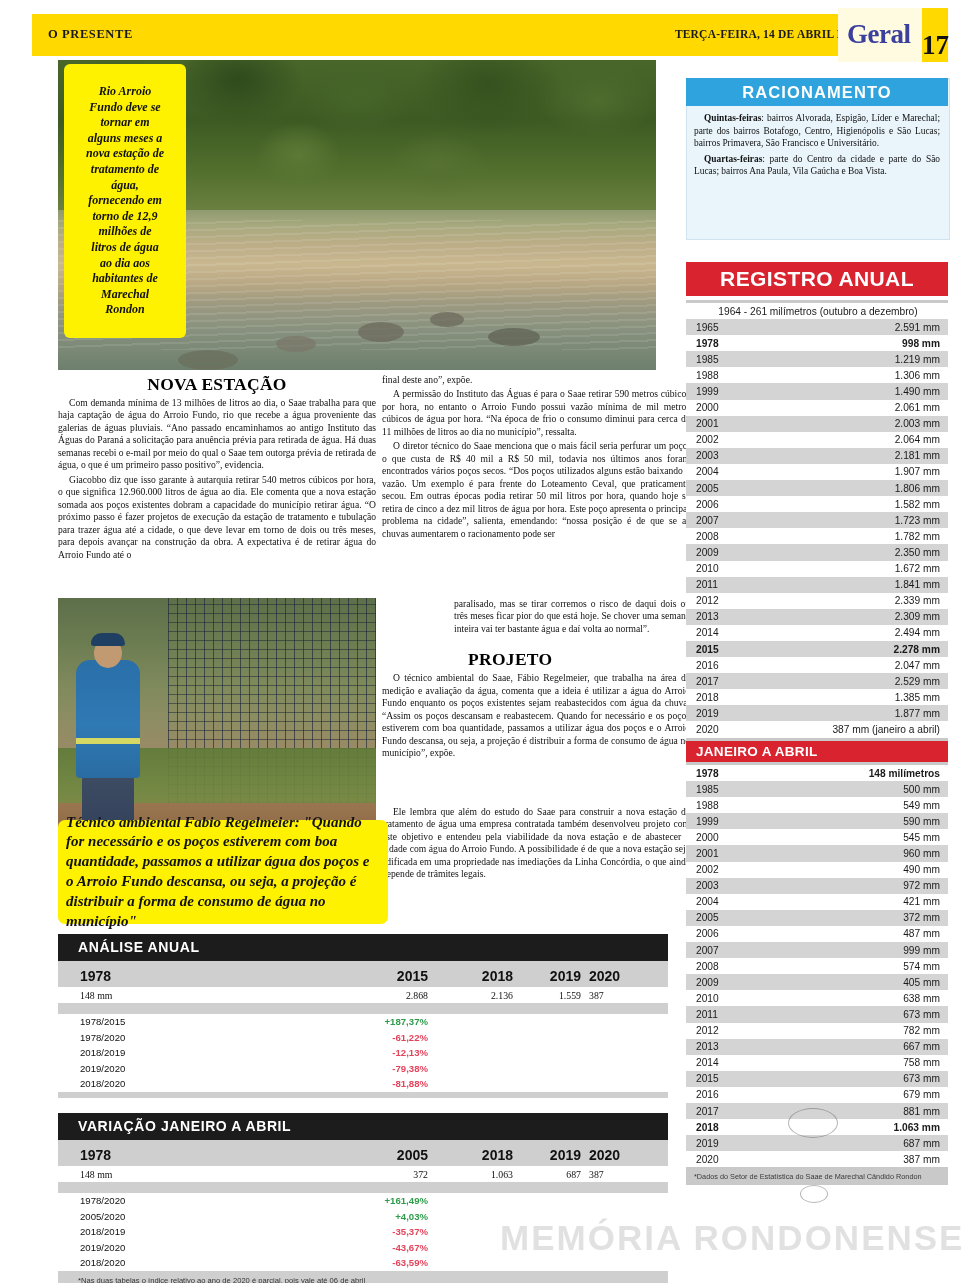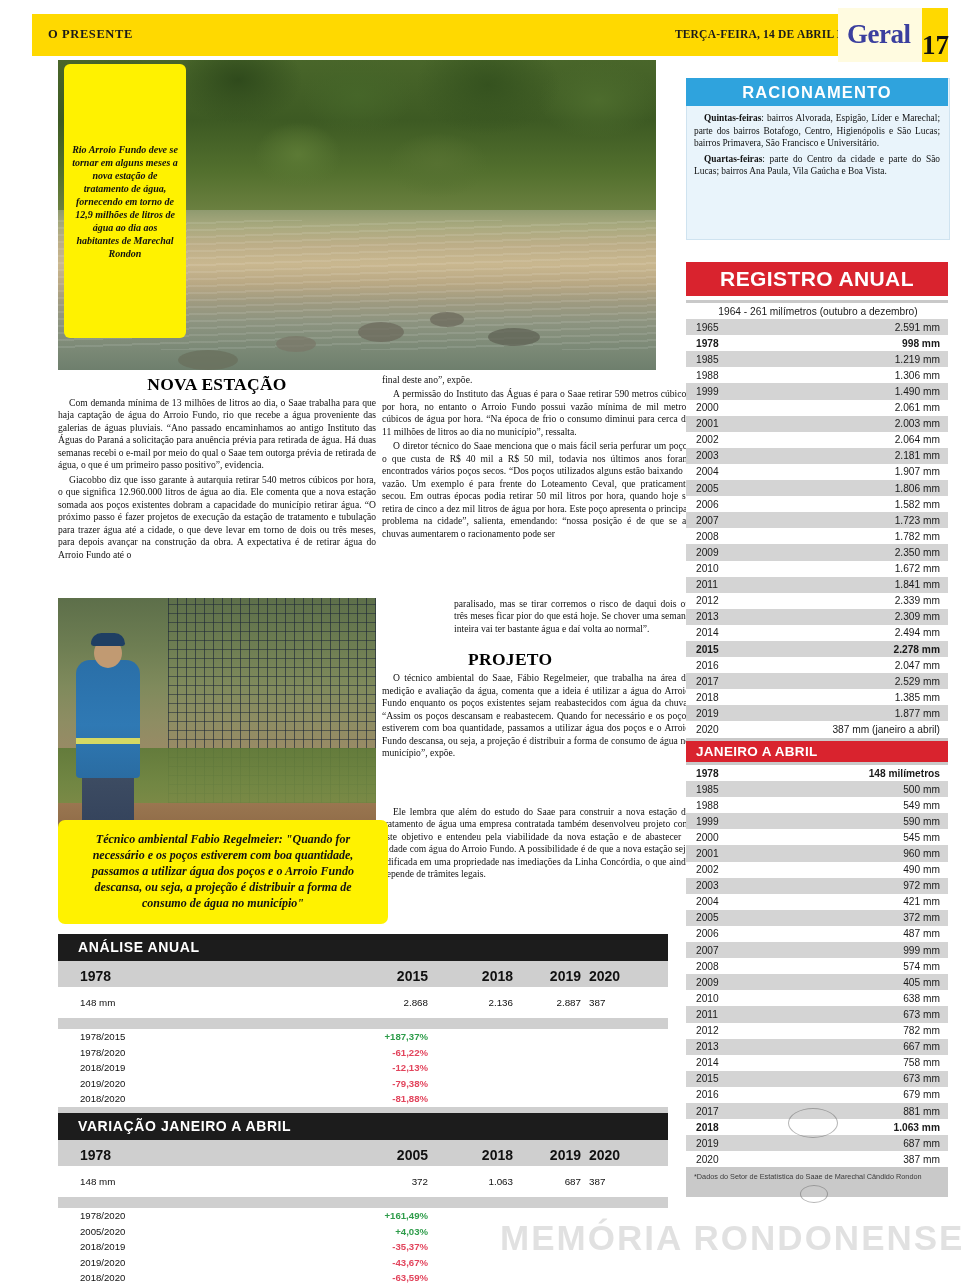--- a/index.html
+++ b/index.html
@@ -44,23 +44,23 @@
       linear-gradient(180deg,#8f9a6f 0%,#a8a97e 10%,#bdae88 22%,#c9b78f 34%,
         #b9a884 46%,#9e9a80 58%,#8d9480 70%,#7e8b78 84%,#6e7f6d 100%);}
   .river-shimmer{position:absolute;left:0;top:160px;width:598px;height:130px;
     background:
       repeating-linear-gradient(178deg, rgba(255,255,255,.10) 0px, rgba(255,255,255,.10) 2px,
         rgba(255,255,255,0) 2px, rgba(255,255,255,0) 7px);}
   .rock{position:absolute;border-radius:50%;background:#6c6a5c;opacity:.75;}
 
   .caption-yellow{position:absolute;left:64px;top:64px;width:122px;height:274px;
     background:#fff200;border-radius:6px;display:flex;align-items:center;justify-content:center;}
-  .caption-yellow p{margin:0;padding:0 6px;text-align:center;
+  .caption-yellow p{margin:16px;padding:0 6px;text-align:center;
     font-family:"Liberation Serif",serif;font-weight:bold;font-style:italic;
-    font-size:10px;line-height:1.30;color:#111;}
+    font-size:12px;line-height:1.30;color:#111;}
 
   
   .col{position:absolute;font-family:"Liberation Serif",serif;color:#111;}
   .sec-title{font-family:"Liberation Serif",serif;font-weight:bold;font-size:17.5px;
     letter-spacing:.3px;margin:0 0 2px 0;text-align:center;color:#000;}
   .body-txt{font-size:9.6px;line-height:1.30;text-align:justify;margin:0 0 2px 0;
     text-indent:11px;}
 
   .colA{left:58px;top:374px;width:318px;}
   .colB{left:382px;top:374px;width:308px;}
@@ -86,23 +86,23 @@
   .person-head{position:absolute;left:36px;top:40px;width:28px;height:30px;
     background:#c19a72;border-radius:50%;}
   .person-cap{position:absolute;left:33px;top:35px;width:34px;height:13px;
     background:#1f3f63;border-radius:13px 13px 3px 3px;}
   .person-legs{position:absolute;left:24px;top:172px;width:52px;height:74px;
     background:linear-gradient(180deg,#3e4d63 0%,#31405a 100%);border-radius:4px;}
   .person-stripe{position:absolute;left:18px;top:140px;width:64px;height:6px;background:#e8e45c;opacity:.9;}
 
   .caption-yellow2{position:absolute;left:58px;top:820px;width:330px;height:104px;
     background:#fff200;border-radius:7px;display:flex;align-items:center;justify-content:center;}
-  .caption-yellow2 p{margin:8px;padding:0 8px;text-align:center;
+  .caption-yellow2 p{margin:0;padding:0 8px;text-align:left;
     font-family:"Liberation Serif",serif;font-weight:bold;font-style:italic;
-    font-size:12px;line-height:1.32;color:#111;}
+    font-size:15px;line-height:1.32;color:#111;}
 
   
   .racion-box{position:absolute;left:686px;top:78px;width:262px;height:160px;
     background:#e9f4fb;border:1px solid #cfe3f0;}
   .racion-hd{position:absolute;left:686px;top:78px;width:262px;height:28px;background:#2fa3dd;}
   .racion-hd span{display:block;text-align:center;line-height:28px;
     font-family:"Liberation Sans",sans-serif;font-weight:bold;font-size:16.5px;
     color:#fff;letter-spacing:1.1px;}
   .racion-body{position:absolute;left:694px;top:112px;width:246px;
     font-family:"Liberation Serif",serif;font-size:9.4px;line-height:1.33;
@@ -127,33 +127,33 @@
   .tbl .row.full{justify-content:center;}
   .tbl-wrap{position:absolute;left:686px;width:262px;background:#c9c9c9;
     padding:3px 0;box-sizing:border-box;}
 
   .jan-hd{position:absolute;left:686px;width:262px;height:21px;background:#d9232e;}
   .jan-hd span{display:block;line-height:21px;padding-left:10px;
     font-family:"Liberation Sans",sans-serif;font-weight:bold;font-size:13.5px;
     color:#fff;letter-spacing:.3px;}
   .foot-note{position:absolute;left:686px;width:262px;
     font-family:"Liberation Sans",sans-serif;font-size:7.3px;color:#3a3a3a;
-    padding:2px 6px 16px 8px;box-sizing:border-box;background:#c9c9c9;}
+    padding:2px 6px 4px 8px;box-sizing:border-box;background:#c9c9c9;}
 
   
   .bt{position:absolute;width:610px;left:58px;}
   .bt-hd{height:27px;background:#1c1c1c;}
   .bt-hd span{display:block;line-height:27px;padding-left:20px;
     font-family:"Liberation Sans",sans-serif;font-weight:bold;font-size:14px;
     color:#fff;letter-spacing:.6px;}
   .bt-body{background:#cfcfcf;padding-bottom:6px;}
   .bt-yrs{display:flex;padding:7px 0 3px 0;font-family:"Liberation Sans",sans-serif;
     font-weight:bold;font-size:14px;color:#111;}
-  .bt-vals{display:flex;background:#ffffff;height:31px;align-items:center;
-    font-family:Liberation Sans, sans-serif;font-size:9.8px;color:#111;}
+  .bt-vals{display:flex;background:#ffffff;height:16px;align-items:center;
+    font-family:Liberation Serif, serif;font-size:9.8px;color:#111;}
   .c1{width:200px;padding-left:22px;box-sizing:border-box;}
   .c2{width:170px;text-align:right;box-sizing:border-box;}
   .c3{width:85px;text-align:right;box-sizing:border-box;}
   .c4{width:68px;text-align:right;box-sizing:border-box;}
   .c5{width:87px;text-align:left;padding-left:8px;box-sizing:border-box;}
   .bt-gap{height:11px;}
   .bt-row{display:flex;height:15.5px;align-items:center;
     font-family:"Liberation Sans",sans-serif;font-size:9.6px;}
   .bt-row.odd{background:#ffffff;}
   .bt-row.even{background:#ffffff;}
@@ -480,21 +480,21 @@
         <div class="c1">1978</div>
         <div class="c2">2015</div>
         <div class="c3">2018</div>
         <div class="c4">2019</div>
         <div class="c5">2020</div>
       </div>
       <div class="bt-vals">
         <div class="c1">148 mm</div>
         <div class="c2">2.868</div>
         <div class="c3">2.136</div>
-        <div class="c4">2.887</div>
+        <div class="c4">1.559</div>
         <div class="c5">387</div>
       </div>
       <div class="bt-gap"></div>
       <div id="cmp-anual">
           <div class="bt-row even">
             <div class="lbl">1978/2015</div>
             <div class="pct pos">+187,37%</div>
           </div>
           <div class="bt-row odd">
             <div class="lbl">1978/2020</div>

